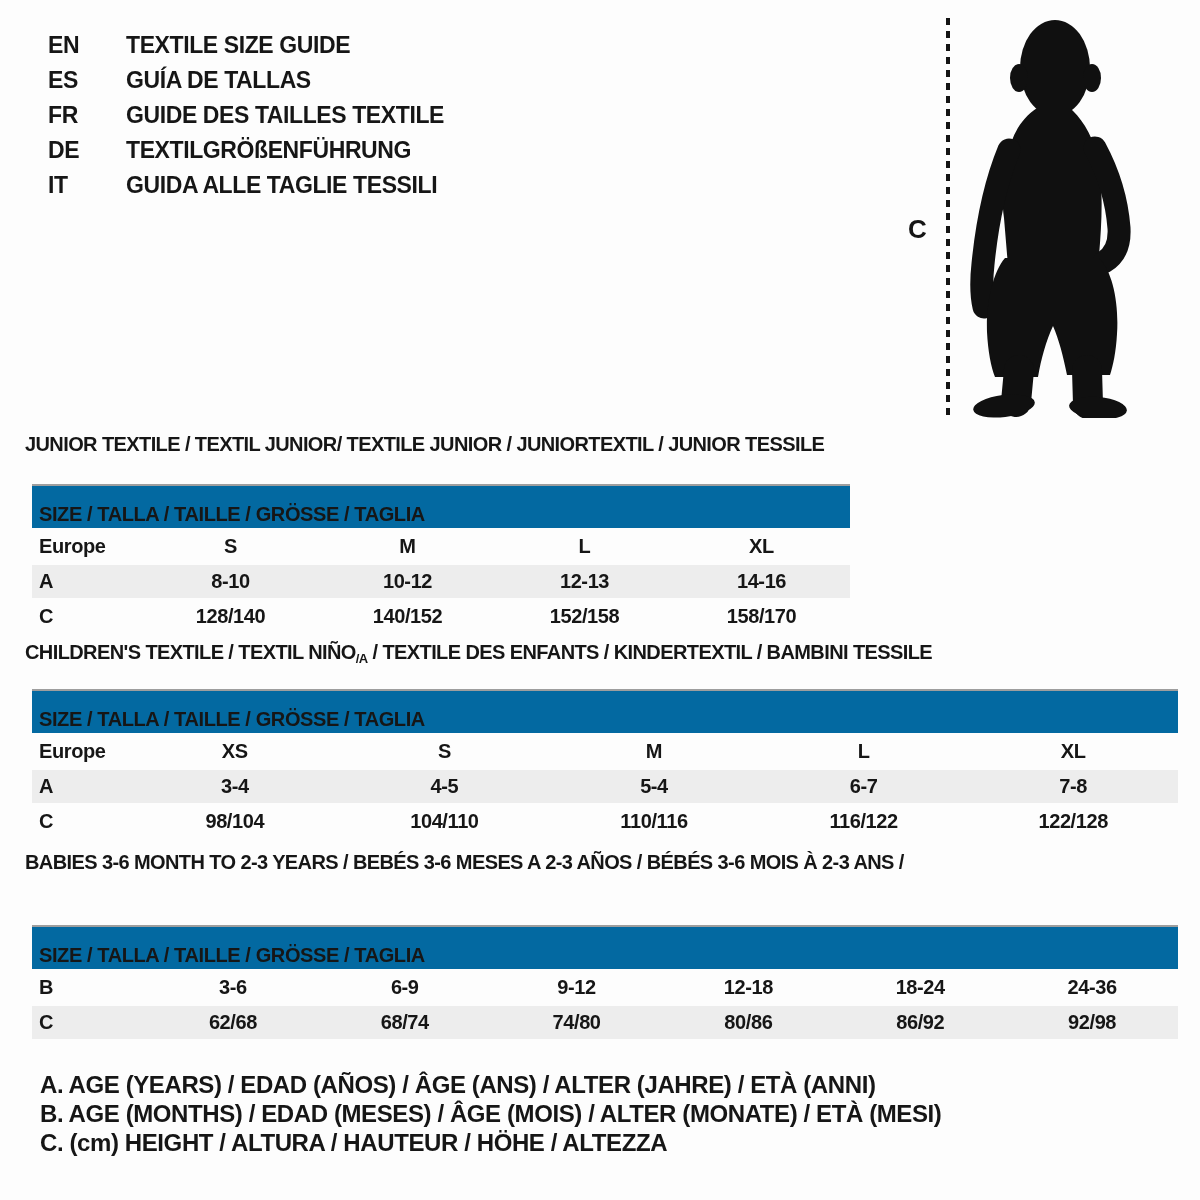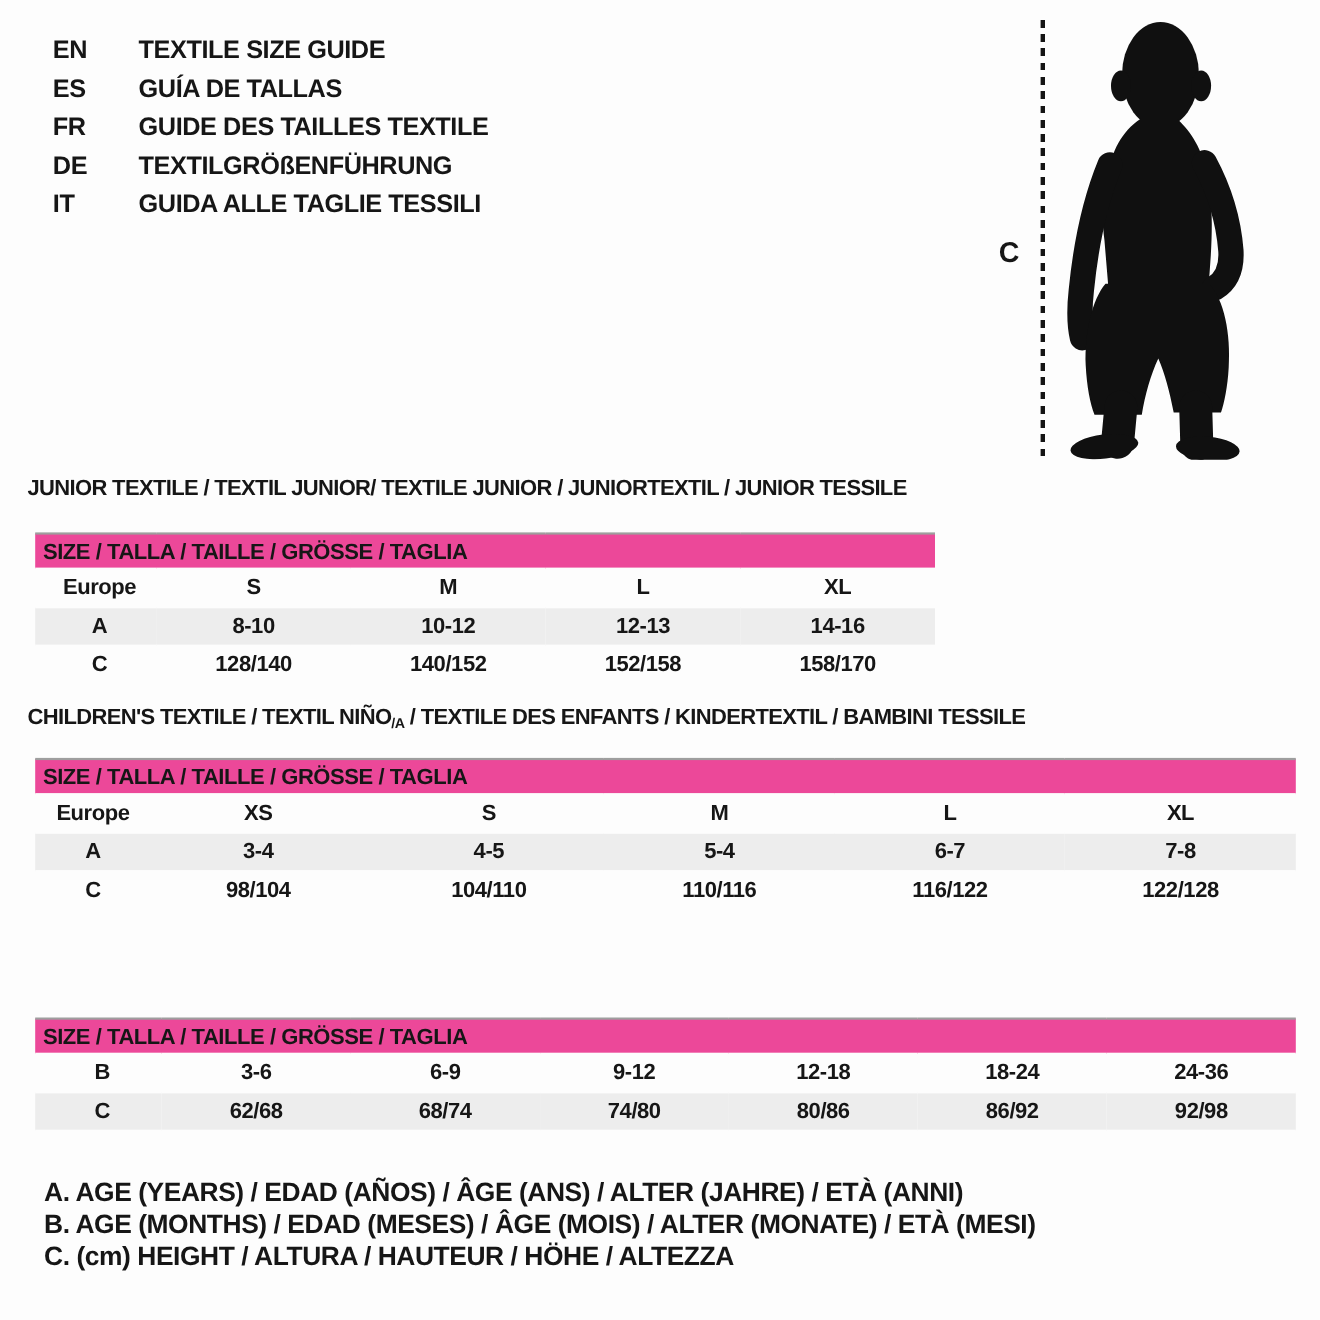--- a/index.html
+++ b/index.html
@@ -77,36 +77,36 @@
   
   .size-table {
     position: absolute;
     border-collapse: collapse;
     table-layout: fixed;
     font-size: 20px;
     font-weight: 700;
     letter-spacing: -0.4px;
   }
   .size-table th.bar {
-    background: #ec4899;
+    background: #0369a1;
     border-top: 2px solid #9e9e9e;
     text-align: left;
     font-size: 20px;
     font-weight: 700;
-    padding: 4px 0 2px 7px;
+    padding: 16px 0 2px 7px;
     height: 24px;
     white-space: nowrap;
   }
   .size-table td {
     text-align: center;
     height: 31px;
     padding: 1px 0;
   }
   .size-table td.lbl {
-    text-align: center;
+    text-align: left;
     padding-left: 7px;
   }
   .size-table tr.shaded td { background: #ededed; }
   .size-table tr { border-bottom: 2px solid #fdfdfd; }
 
   #junior-table   { left: 32px; top: 484px; width: 818px; }
   #children-table { left: 32px; top: 689px; width: 1146px; }
   #babies-table   { left: 32px; top: 925px; width: 1146px; }
 
   
@@ -265,20 +265,21 @@
       <td>98/104</td>
       <td>104/110</td>
       <td>110/116</td>
       <td>116/122</td>
       <td>122/128</td>
     </tr>
   </tbody>
 </table>
 
 <div class="section-title" id="babies-title">
+  <div>BABIES 3-6 MONTH TO 2-3 YEARS / BEBÉS 3-6 MESES A 2-3 AÑOS / BÉBÉS 3-6 MOIS À 2-3 ANS /</div>
 </div>
 
 <table class="size-table" id="babies-table">
   <colgroup>
       <col style="width:115px">
       <col>
       <col>
       <col>
       <col>
       <col>

